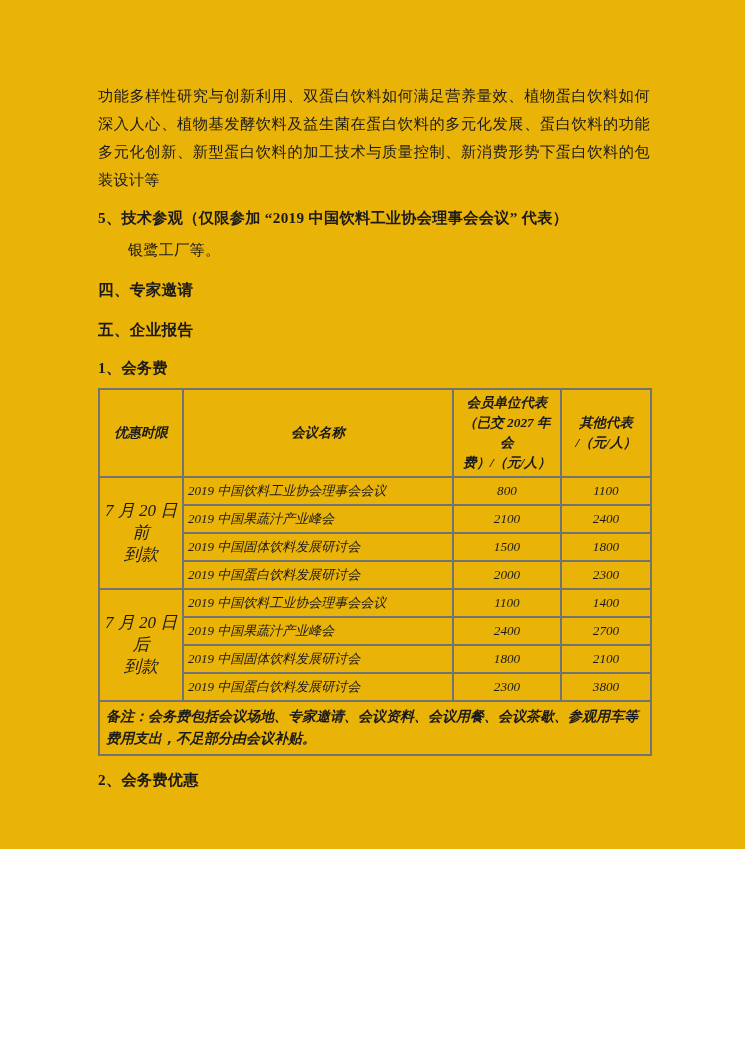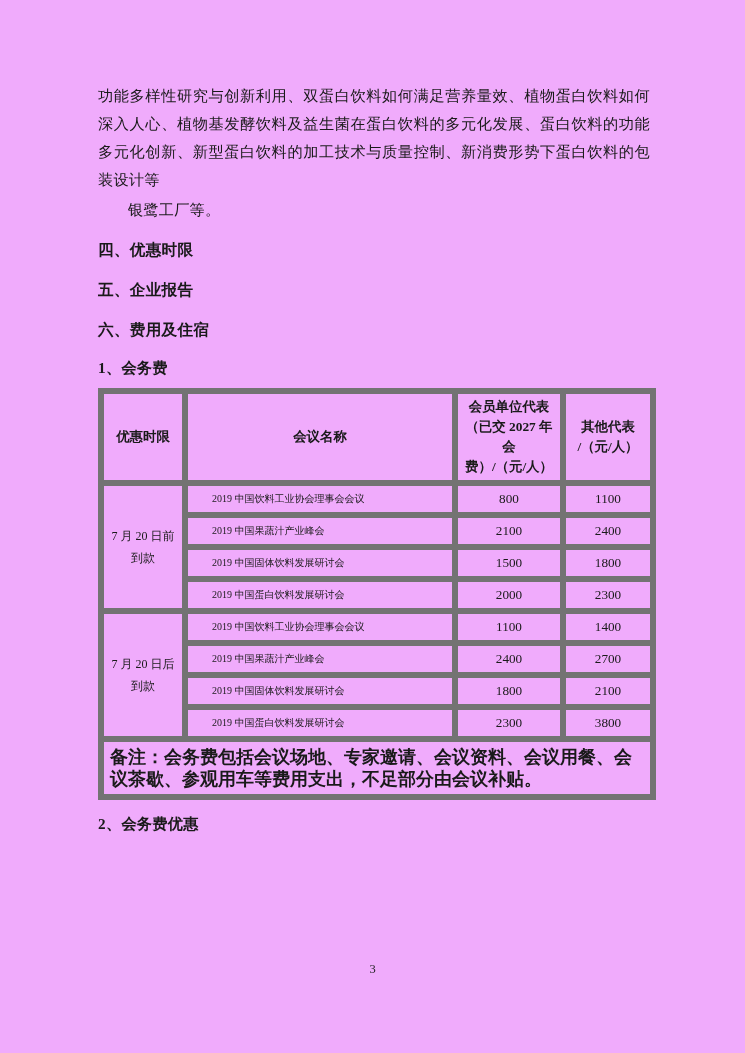--- a/index.html
+++ b/index.html
@@ -7,23 +7,23 @@
     padding: 0;
     background: #ffffff;
   }
   body {
     font-family: "Liberation Serif", "DejaVu Serif", serif;
     color: #1a1a1a;
   }
   .page {
     position: relative;
     width: 745px;
-    height: 1053px;
+    height: 849px;
     margin: 0 auto;
-    background: #f0abfc;
+    background: #eab308;
     overflow: hidden;
   }
   .content {
     position: absolute;
     left: 98px;
     top: 82px;
     width: 552px;
   }
   p.body-text {
     margin: 0 0 2px 0;
@@ -52,46 +52,47 @@
   }
 
   table.fee-table {
     border-collapse: collapse;
     width: 552px;
     margin-top: 6px;
     table-layout: fixed;
   }
   table.fee-table th,
   table.fee-table td {
-    border: 6px solid #737373;
+    border: 2px solid #737373;
     padding: 3px 4px;
     font-size: 13.2px;
     line-height: 20px;
     text-align: center;
     vertical-align: middle;
+    font-style: italic;
   }
   table.fee-table th {
     font-weight: bold;
     font-size: 13.4px;
   }
   table.fee-table td.name-cell {
     text-align: left;
-    padding-left: 24px;
-    font-size: 10px;
+    padding-left: 4px;
+    font-size: 13px;
     margin-left: 48px;
   }
   table.fee-table td.period-cell {
-    font-size: 12px;
+    font-size: 17px;
     line-height: 22px;
   }
   table.fee-table td.note-cell {
     text-align: left;
     font-weight: bold;
     padding: 4px 6px;
-    font-size: 18px;
+    font-size: 14px;
     line-height: 22px;
   }
   col.c1 { width: 84px; }
   col.c2 { width: 270px; }
   col.c3 { width: 108px; }
   col.c4 { width: 90px; }
 
   .page-number {
     position: absolute;
     left: 0;
@@ -103,27 +104,27 @@
   }
 </style>
 </head>
 <body>
 
 <div class="page">
   <div class="content">
 
     <p class="body-text">功能多样性研究与创新利用、双蛋白饮料如何满足营养量效、植物蛋白饮料如何深入人心、植物基发酵饮料及益生菌在蛋白饮料的多元化发展、蛋白饮料的功能多元化创新、新型蛋白饮料的加工技术与质量控制、新消费形势下蛋白饮料的包装设计等</p>
 
+    <h3 class="subheading">5、技术参观（仅限参加 “2019 中国饮料工业协会理事会会议” 代表）</h3>
     <p class="body-text indent">银鹭工厂等。</p>
 
-    <h2 class="heading">四、优惠时限</h2>
+    <h2 class="heading">四、专家邀请</h2>
 
     <h2 class="heading">五、企业报告</h2>
 
-    <h2 class="heading">六、费用及住宿</h2>
 
     <h3 class="subheading">1、会务费</h3>
 
     <table class="fee-table">
       <colgroup>
         <col class="c1">
           <col class="c2">
           <col class="c3">
           <col class="c4">
       </colgroup>

